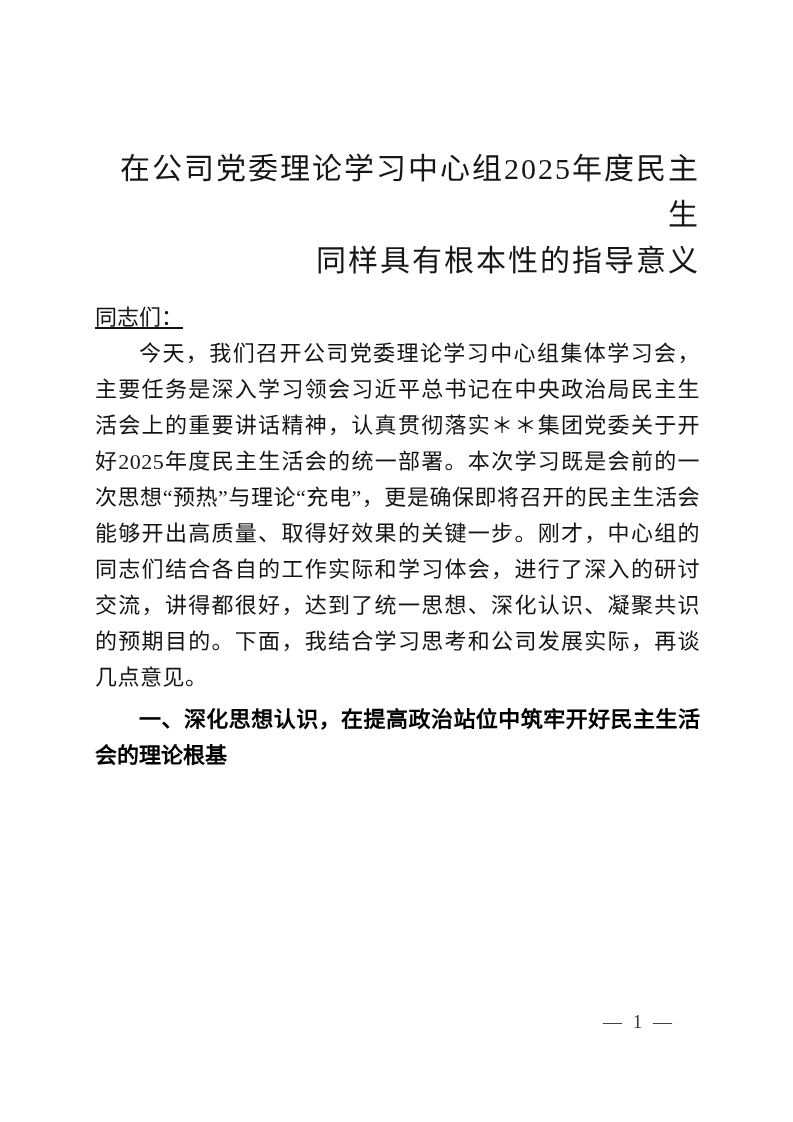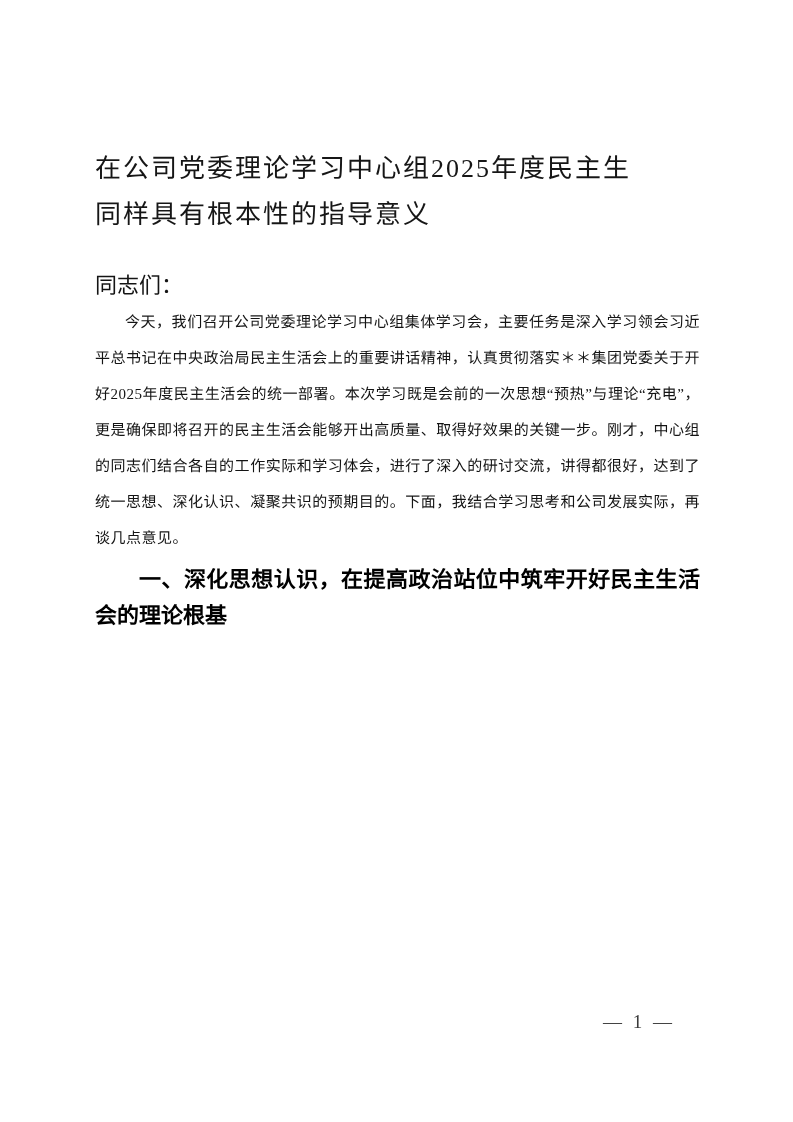--- a/index.html
+++ b/index.html
@@ -20,37 +20,38 @@
   }
 
   .content {
     position: absolute;
     left: 95px;
     top: 146px;
     width: 605px;
   }
 
   .doc-title {
-    font-size: 26px;
+    font-size: 30px;
     line-height: 46px;
     font-weight: 500;
-    text-align: left;
+    text-align: right;
     letter-spacing: 2px;
     color: #161616;
-    margin-bottom: 30px;
+    margin-bottom: 16px;
   }
 
   .salutation {
     font-size: 22px;
     line-height: 36px;
     text-align: left;
+    text-decoration: underline;
   }
 
   .body-para {
-    font-size: 15px;
+    font-size: 22px;
     line-height: 36px;
     text-indent: 2em;
     text-align: justify;
     letter-spacing: 0.5px;
   }
 
   .section-heading {
     font-size: 22px;
     line-height: 36px;
     text-indent: 2em;

